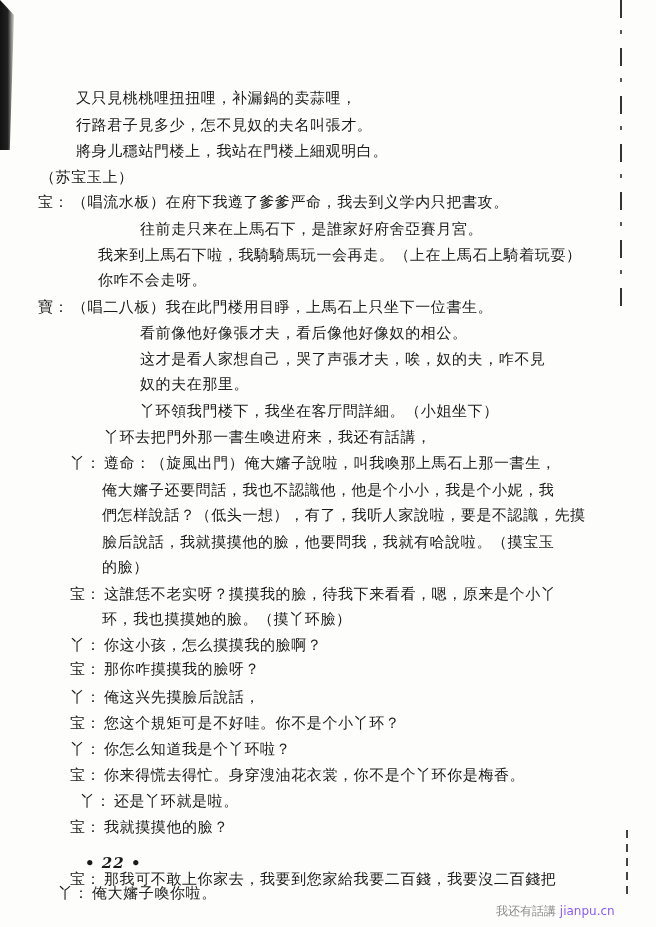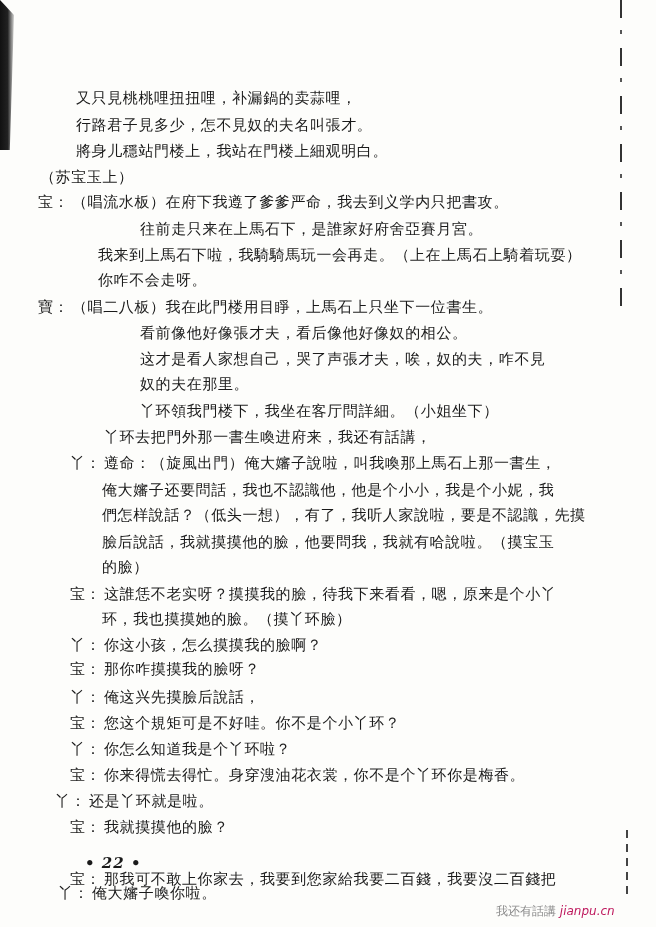--- a/index.html
+++ b/index.html
@@ -30,21 +30,21 @@
   .speaker { display: inline-block; width: 34px; }
   .page-num {
     position: absolute; left: 85px; top: 854px;
     font-size: 15px; font-style: italic; font-weight: bold; letter-spacing: 1px;
   }
   .watermark {
     position: absolute; left: 496px; top: 903px;
     font-family: "DejaVu Sans", "Liberation Sans", sans-serif;
     font-size: 12px; color: #8a8a8a;
   }
-  .watermark .domain { color: #be185d; font-style: italic; }
+  .watermark .domain { color: #8b5cf6; }
 </style>
 </head>
 <body>
 
 <div class="page">
   <div class="binding-edge"></div>
   <div class="right-rule"></div>
   <div class="right-rule-bottom"></div>
 
   <div id="lines">
@@ -68,21 +68,21 @@
       <div class="line" style="top: 533px; left: 102px;"><span>臉后說話，我就摸摸他的臉，他要問我，我就有哈說啦。（摸宝玉</span></div>
       <div class="line" style="top: 558px; left: 102px; text-align: center;"><span>的臉）</span></div>
       <div class="line" style="top: 585px; left: 70px;"><span class="speaker">宝：</span><span>这誰恁不老实呀？摸摸我的臉，待我下来看看，嗯，原来是个小丫</span></div>
       <div class="line" style="top: 610px; left: 102px;"><span>环，我也摸摸她的臉。（摸丫环臉）</span></div>
       <div class="line" style="top: 636px; left: 70px;"><span class="speaker">丫：</span><span>你这小孩，怎么摸摸我的臉啊？</span></div>
       <div class="line" style="top: 662px; left: 70px; font-family: Liberation Mono, monospace;"><span class="speaker">宝：</span><span>那你咋摸摸我的臉呀？</span></div>
       <div class="line" style="top: 688px; left: 70px;"><span class="speaker">丫：</span><span>俺这兴先摸臉后說話，</span></div>
       <div class="line" style="top: 714px; left: 70px;"><span class="speaker">宝：</span><span>您这个規矩可是不好哇。你不是个小丫环？</span></div>
       <div class="line" style="top: 740px; left: 70px;"><span class="speaker">丫：</span><span>你怎么知道我是个丫环啦？</span></div>
       <div class="line" style="top: 766px; left: 70px;"><span class="speaker">宝：</span><span>你来得慌去得忙。身穿溲油花衣裳，你不是个丫环你是梅香。</span></div>
-      <div class="line" style="top: 792px; left: 55px;"><span class="speaker">丫：</span><span>还是丫环就是啦。</span></div>
+      <div class="line" style="top: 792px; left: 80px;"><span class="speaker">丫：</span><span>还是丫环就是啦。</span></div>
       <div class="line" style="top: 818px; left: 70px;"><span class="speaker">宝：</span><span>我就摸摸他的臉？</span></div>
       <div class="line" style="top: 844px; left: 58px; margin-top: 40px;"><span class="speaker">丫：</span><span>俺大嬸子喚你啦。</span></div>
       <div class="line" style="top: 870px; left: 70px;"><span class="speaker">宝：</span><span>那我可不敢上你家去，我要到您家給我要二百錢，我要沒二百錢把</span></div>
     </div>
 
   <div class="page-num">• 22 •</div>
 
   <div class="watermark">
     <span>我还有話講</span>
     <span class="domain">jianpu.cn</span>

